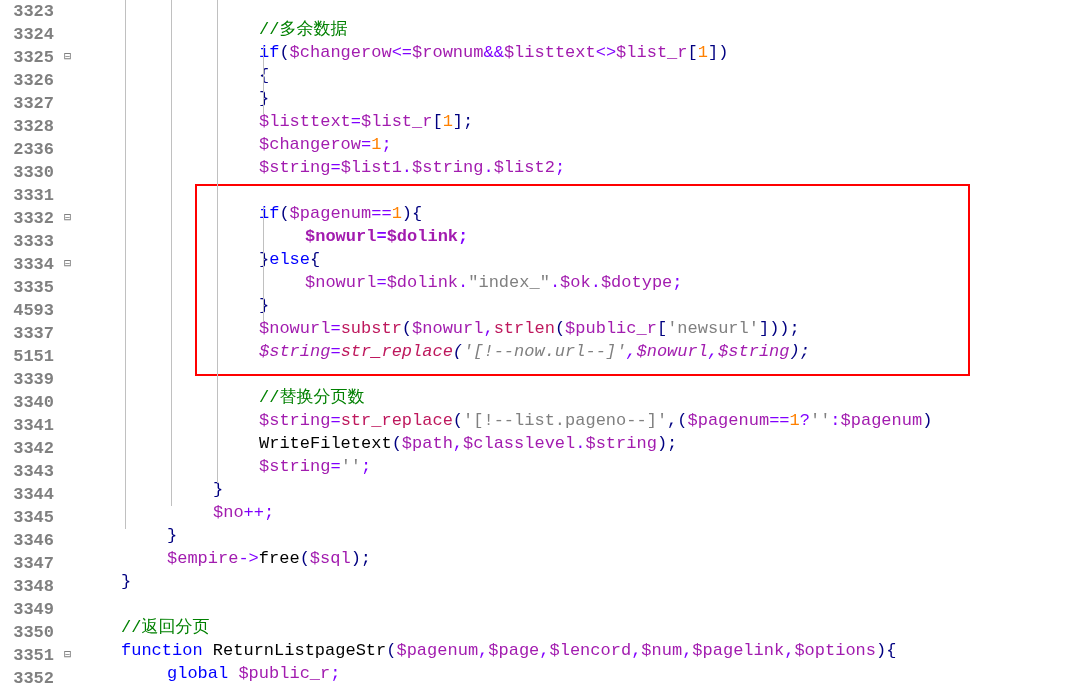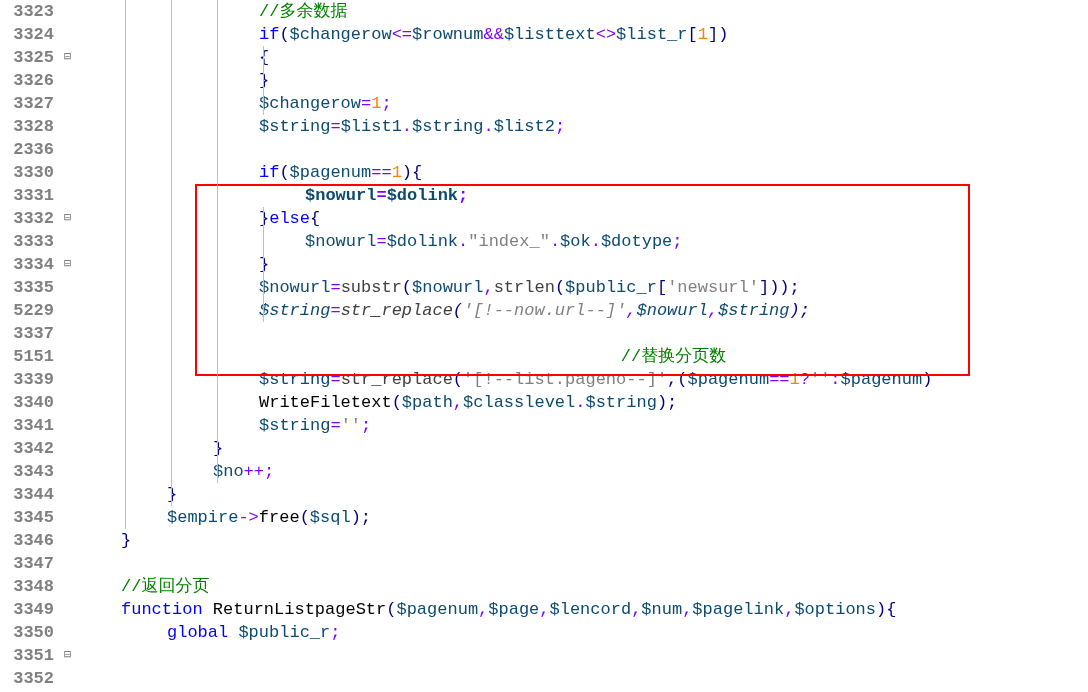--- a/index.html
+++ b/index.html
@@ -31,26 +31,26 @@
     user-select: none;
   }
   .fold-col .fc { display: block; height: 23px; text-align: center; font-size: 12px; }
   .code {
     position: relative;
     flex: 1;
   }
   .line { height: 23px; display: block; }
   .c-comment { color: #008000; }
   .c-keyword { color: #0000ff; }
-  .c-var { color: #0c4a6e; }
+  .c-var { color: #a21caf; }
   .c-func { color: #000000; }
   .c-string { color: #808080; }
   .c-brace { color: #000080; }
   .c-number { color: #ff8000; }
-  .c-ident { color: #404040; }
+  .c-ident { color: #be185d; }
   .c-op { color: #8000ff; }
 
   .hlbox {
     position: absolute;
     border: 2px solid #ff0000;
     pointer-events: none;
   }
 
   .guide-v {
     position: absolute;
@@ -70,21 +70,21 @@
       <span class="ln">3326</span>
       <span class="ln">3327</span>
       <span class="ln">3328</span>
       <span class="ln">2336</span>
       <span class="ln">3330</span>
       <span class="ln">3331</span>
       <span class="ln">3332</span>
       <span class="ln">3333</span>
       <span class="ln">3334</span>
       <span class="ln">3335</span>
-      <span class="ln">5229</span>
+      <span class="ln">4593</span>
       <span class="ln">3337</span>
       <span class="ln">5151</span>
       <span class="ln">3339</span>
       <span class="ln">3340</span>
       <span class="ln">3341</span>
       <span class="ln">3342</span>
       <span class="ln">3343</span>
       <span class="ln">3344</span>
       <span class="ln">3345</span>
       <span class="ln">3346</span>
@@ -122,36 +122,37 @@
       <span class="fc"></span>
       <span class="fc"></span>
       <span class="fc"></span>
       <span class="fc"></span>
       <span class="fc"></span>
       <span class="fc">⊟</span>
       <span class="fc"></span>
     </div>
   <div class="code">
     <div class="hlbox" style="top: 184px; left: 120px; width: 775px; height: 192px;"></div>
-  <span class="line" style="padding-left: 184px;"><span class="c-comment">//多余数据</span></span>
+  <span class="line" style="padding-left: 184px; margin-top: 18px;"><span class="c-comment">//多余数据</span></span>
       <span class="line" style="padding-left: 184px;"><span class="c-keyword">if</span><span class="c-brace">(</span><span class="c-var">$changerow</span><span class="c-op">&lt;=</span><span class="c-var">$rownum</span><span class="c-op">&amp;&amp;</span><span class="c-var">$listtext</span><span class="c-op">&lt;&gt;</span><span class="c-var">$list_r</span><span class="c-brace">[</span><span class="c-number">1</span><span class="c-brace">])</span></span>
       <span class="line" style="padding-left: 184px;"><span class="c-brace">{</span></span>
       <span class="line" style="padding-left: 184px;"><span class="c-brace">}</span></span>
+      <span class="line" style="padding-left: 184px;"><span class="c-var">$listtext</span><span class="c-op">=</span><span class="c-var">$list_r</span><span class="c-brace">[</span><span class="c-number">1</span><span class="c-brace">];</span></span>
       <span class="line" style="padding-left: 184px;"><span class="c-var">$changerow</span><span class="c-op">=</span><span class="c-number">1</span><span class="c-op">;</span></span>
       <span class="line" style="padding-left: 184px;"><span class="c-var">$string</span><span class="c-op">=</span><span class="c-var">$list1</span><span class="c-op">.</span><span class="c-var">$string</span><span class="c-op">.</span><span class="c-var">$list2</span><span class="c-op">;</span></span>
       <span class="line" style="padding-left: 0px;"></span>
       <span class="line" style="padding-left: 184px;"><span class="c-keyword">if</span><span class="c-brace">(</span><span class="c-var">$pagenum</span><span class="c-op">==</span><span class="c-number">1</span><span class="c-brace">){</span></span>
       <span class="line" style="padding-left: 230px; font-weight: bold;"><span class="c-var">$nowurl</span><span class="c-op">=</span><span class="c-var">$dolink</span><span class="c-op">;</span></span>
       <span class="line" style="padding-left: 184px;"><span class="c-brace">}</span><span class="c-keyword">else</span><span class="c-brace">{</span></span>
       <span class="line" style="padding-left: 230px;"><span class="c-var">$nowurl</span><span class="c-op">=</span><span class="c-var">$dolink</span><span class="c-op">.</span><span class="c-string">"index_"</span><span class="c-op">.</span><span class="c-var">$ok</span><span class="c-op">.</span><span class="c-var">$dotype</span><span class="c-op">;</span></span>
       <span class="line" style="padding-left: 184px;"><span class="c-brace">}</span></span>
       <span class="line" style="padding-left: 184px;"><span class="c-var">$nowurl</span><span class="c-op">=</span><span class="c-ident">substr</span><span class="c-brace">(</span><span class="c-var">$nowurl</span><span class="c-op">,</span><span class="c-ident">strlen</span><span class="c-brace">(</span><span class="c-var">$public_r</span><span class="c-brace">[</span><span class="c-string">'newsurl'</span><span class="c-brace">]));</span></span>
       <span class="line" style="padding-left: 184px; font-style: italic;"><span class="c-var">$string</span><span class="c-op">=</span><span class="c-ident">str_replace</span><span class="c-brace">(</span><span class="c-string">'[!--now.url--]'</span><span class="c-op">,</span><span class="c-var">$nowurl</span><span class="c-op">,</span><span class="c-var">$string</span><span class="c-brace">);</span></span>
       <span class="line" style="padding-left: 0px;"></span>
-      <span class="line" style="padding-left: 184px; text-align: center;"><span class="c-comment">//替换分页数</span></span>
+      <span class="line" style="padding-left: 184px;"><span class="c-comment">//替换分页数</span></span>
       <span class="line" style="padding-left: 184px;"><span class="c-var">$string</span><span class="c-op">=</span><span class="c-ident">str_replace</span><span class="c-brace">(</span><span class="c-string">'[!--list.pageno--]'</span><span class="c-brace">,(</span><span class="c-var">$pagenum</span><span class="c-op">==</span><span class="c-number">1</span><span class="c-op">?</span><span class="c-string">''</span><span class="c-op">:</span><span class="c-var">$pagenum</span><span class="c-brace">)</span></span>
       <span class="line" style="padding-left: 184px;"><span class="c-func">WriteFiletext</span><span class="c-brace">(</span><span class="c-var">$path</span><span class="c-op">,</span><span class="c-var">$classlevel</span><span class="c-op">.</span><span class="c-var">$string</span><span class="c-brace">);</span></span>
       <span class="line" style="padding-left: 184px;"><span class="c-var">$string</span><span class="c-op">=</span><span class="c-string">''</span><span class="c-op">;</span></span>
       <span class="line" style="padding-left: 138px;"><span class="c-brace">}</span></span>
       <span class="line" style="padding-left: 138px;"><span class="c-var">$no</span><span class="c-op">++;</span></span>
       <span class="line" style="padding-left: 92px;"><span class="c-brace">}</span></span>
       <span class="line" style="padding-left: 92px;"><span class="c-var">$empire</span><span class="c-op">-&gt;</span><span class="c-func">free</span><span class="c-brace">(</span><span class="c-var">$sql</span><span class="c-brace">);</span></span>
       <span class="line" style="padding-left: 46px;"><span class="c-brace">}</span></span>
       <span class="line" style="padding-left: 0px;"></span>
       <span class="line" style="padding-left: 46px;"><span class="c-comment">//返回分页</span></span>

